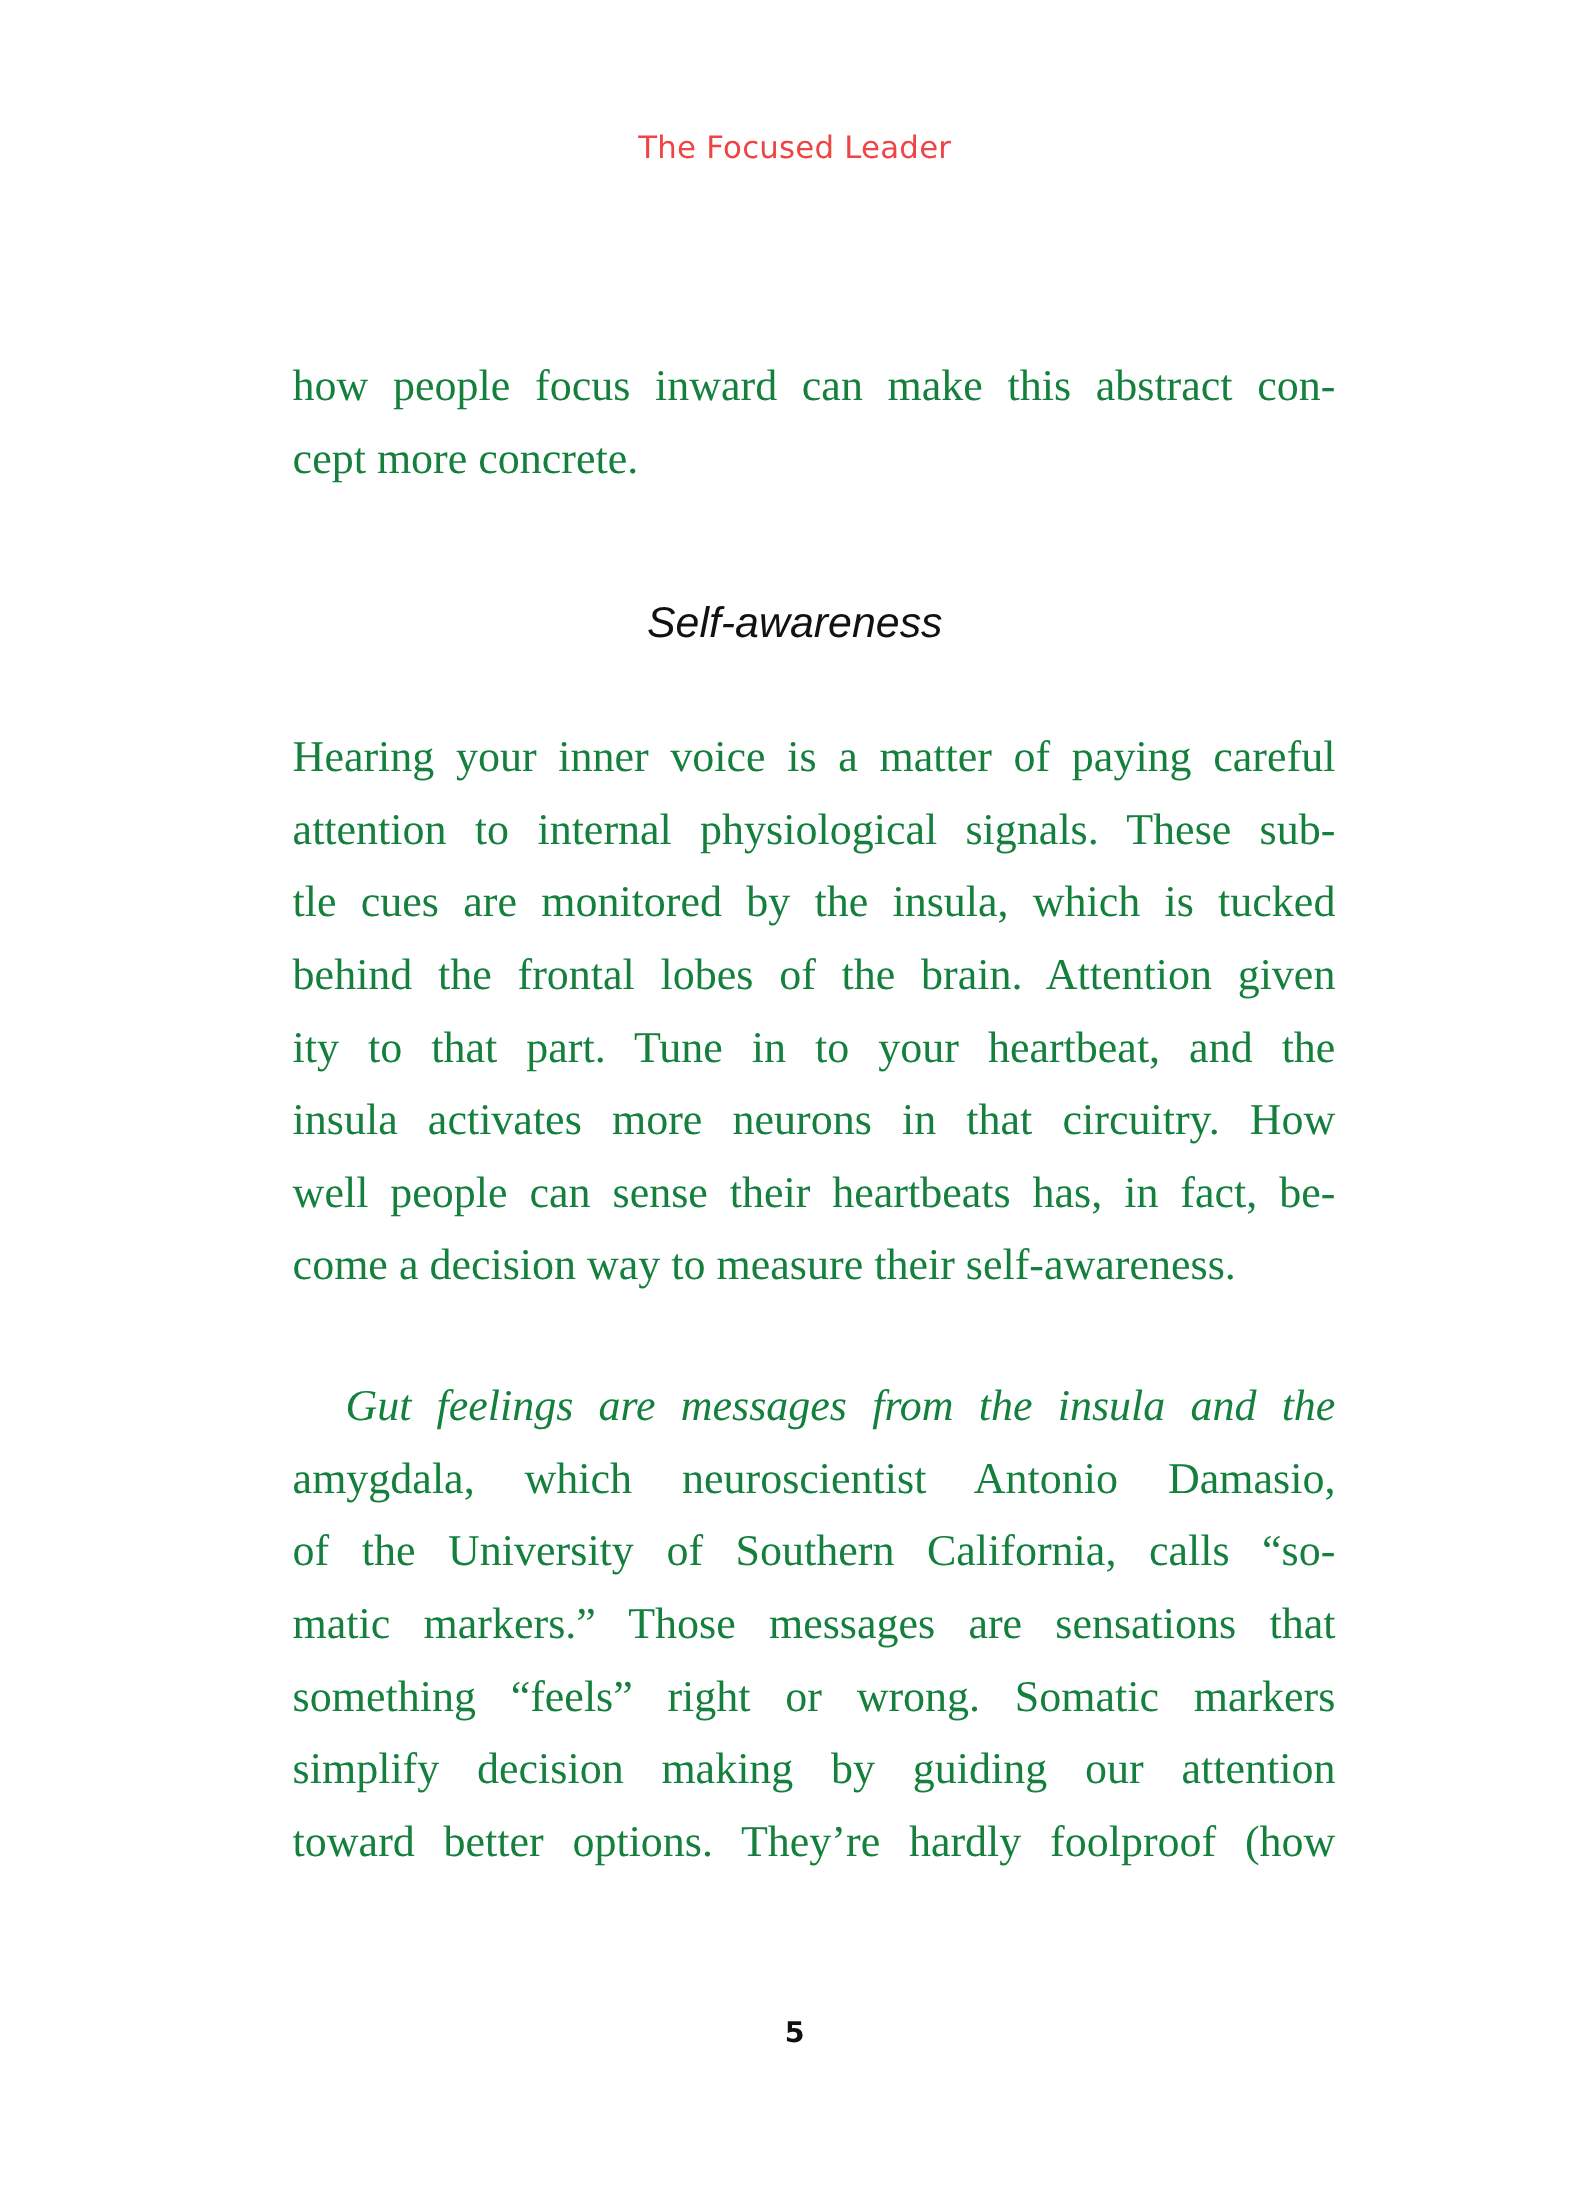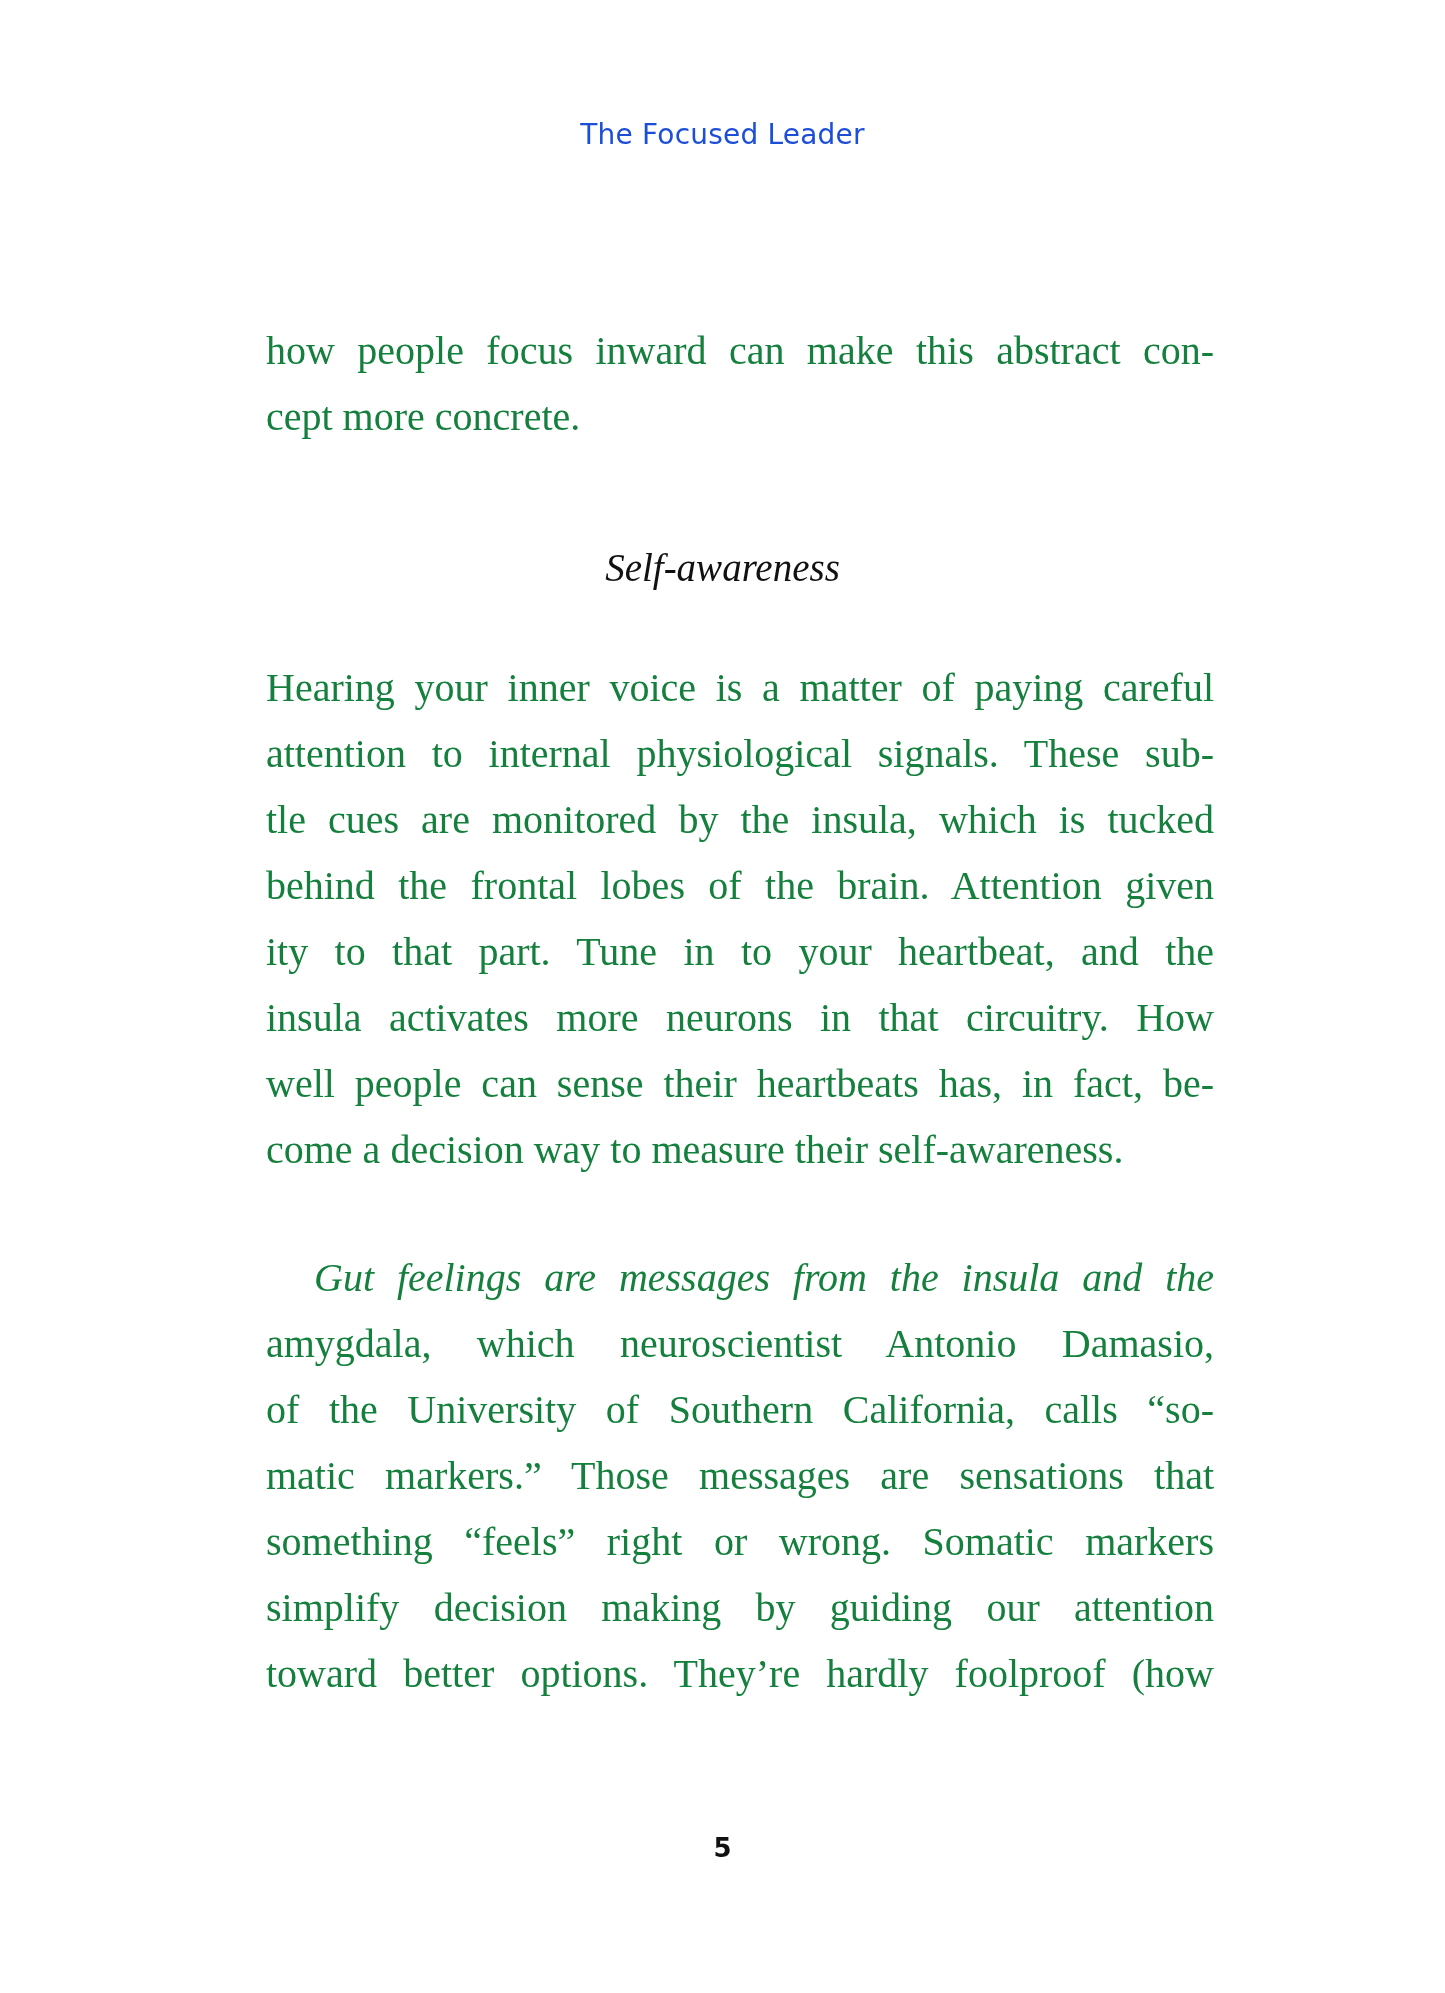--- a/index.html
+++ b/index.html
@@ -16,21 +16,21 @@
     }
     .running-head {
       position: absolute;
       top: 118px;
       left: 0;
       width: 1445px;
       text-align: center;
       font-family: "DejaVu Sans", "Liberation Sans", sans-serif;
       font-size: 28px;
       letter-spacing: 0.2px;
-      color: #1d4ed8;
+      color: #ef4444;
     }
     .text-block {
       position: absolute;
       left: 266px;
       width: 948px;
       font-family: "Liberation Serif", "DejaVu Serif", serif;
       font-size: 40px;
       color: #15803d;
     }
     .line {
@@ -51,21 +51,21 @@
     }
     #para-intro { top: 318px; }
     #para-1 { top: 655px; }
     #para-2 { top: 1245px; }
     .subheading {
       position: absolute;
       top: 545px;
       left: 0;
       width: 1445px;
       text-align: center;
-      font-family: Liberation Serif, serif;
+      font-family: Liberation Sans, sans-serif;
       font-style: italic;
       font-size: 39px;
       color: #111;
     }
     .folio {
       position: absolute;
       top: 1833px;
       left: 0;
       width: 1445px;
       text-align: center;

